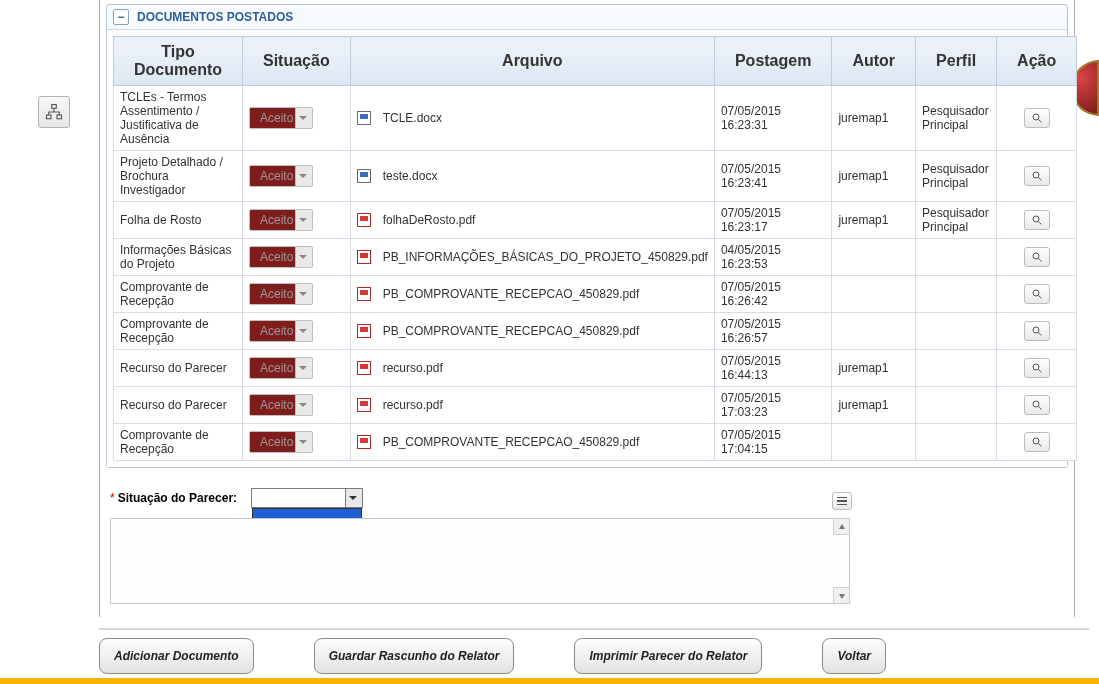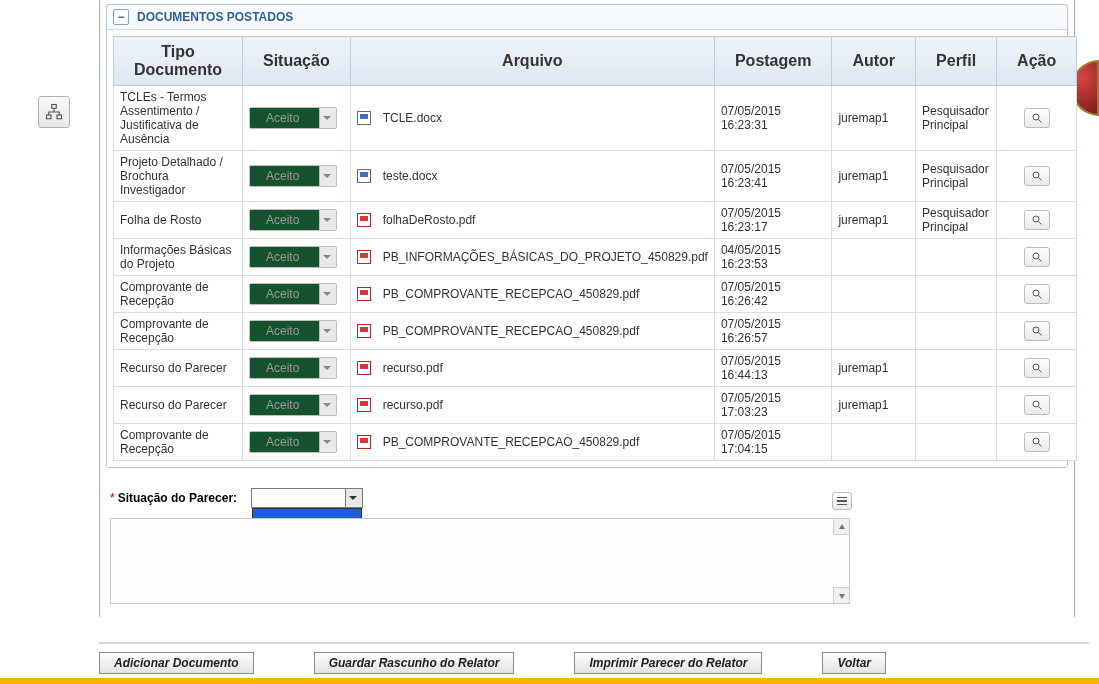--- a/index.html
+++ b/index.html
@@ -69,26 +69,26 @@
   }
   table.doc td {
     border: 1px solid #d5dde8;
     padding: 4px 6px;
     vertical-align: middle;
     color: #333;
     font-size: 12px;
     background: #fff;
   }
   .select-disabled {
-    width: 88px;
+    width: 64px;
     height: 22px;
     border: 1px solid #bfbfbf;
-    background: #14532d;
+    background: #7f1d1d;
     color: #9a9a9a;
-    padding: 0 18px 0 16px;
+    padding: 0 18px 0 10px;
     position: relative;
     display: inline-flex;
     align-items: center;
     border-radius: 2px;
   }
   .select-disabled::after {
     content: '';
     position: absolute;
     right: 0;
     top: 0;
@@ -183,28 +183,28 @@
     border:1px solid #bcbcbc;background:linear-gradient(#fefefe,#e9e9e9);border-radius:3px;
     display:flex;flex-direction:column;align-items:center;justify-content:center;gap:2px;
   }
   .list-icon span{width:10px;height:1.5px;background:#555;}
 
   .bottom-bar {
     position:absolute; left:99px; bottom:10px; width:990px;
     border-top:2px solid #d8d8d8; padding-top:8px; display:flex; gap:60px;
   }
   .btn {
-    padding:3px 14px;
+    padding:10px 14px;
     border:1px solid #8a8a8a;
     background:linear-gradient(#fdfdfd,#e3e3e3);
     font-weight:bold;
     font-size:12px;
     font-style:italic;
     color:#222;
-    border-radius:0;
+    border-radius:8px;
   }
 
   .side-tool {
     position:absolute; left:38px; top:96px; width:32px; height:32px;
     border:1px solid #b2b2b2; background:linear-gradient(#f7f7f7,#e7e7e7);
     display:flex;align-items:center;justify-content:center;border-radius:3px;
   }
   .side-tool svg{width:18px;height:18px;}
 
   .side-badge{

